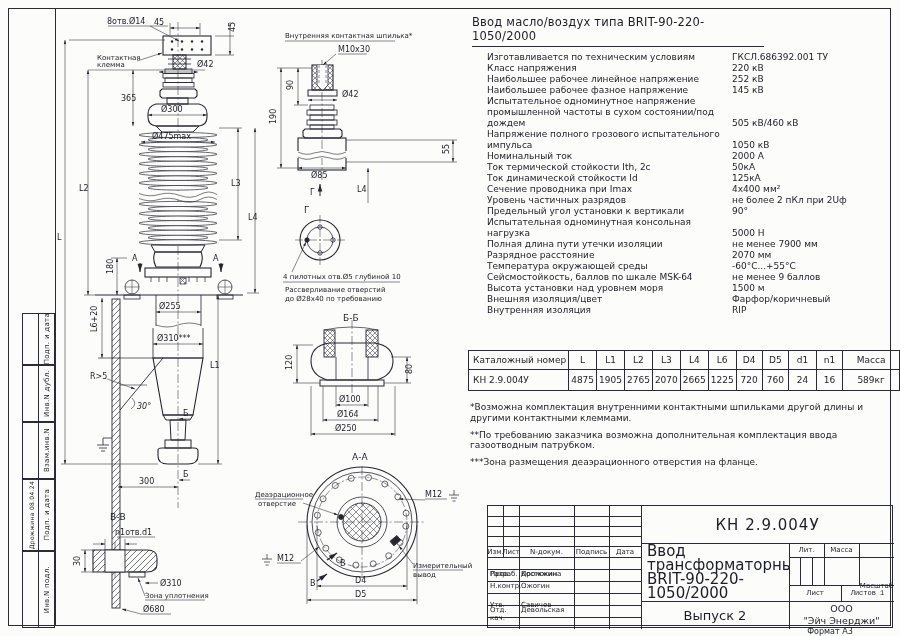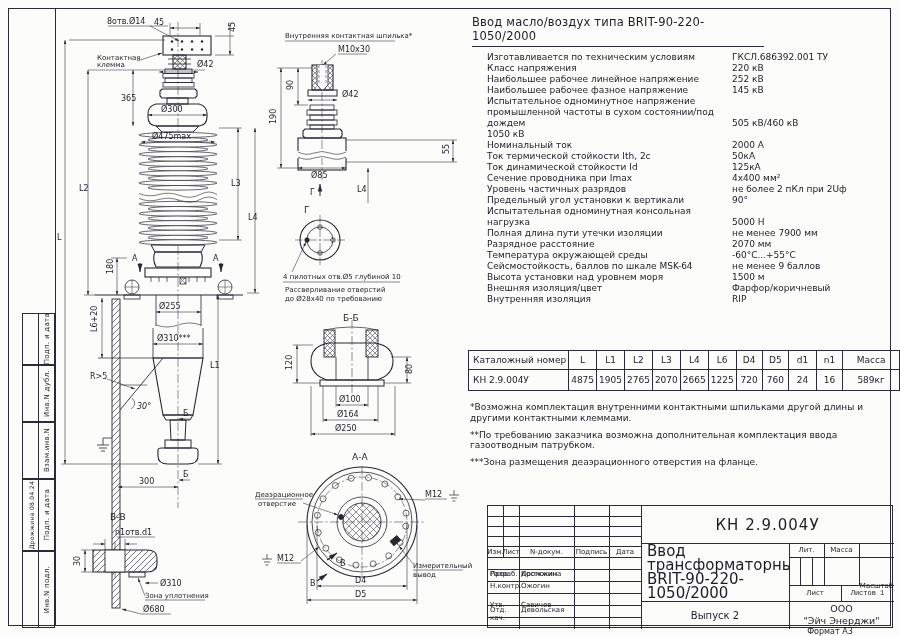--- a/index.html
+++ b/index.html
@@ -28,21 +28,21 @@
   .cat-name{text-align:left !important;padding-left:4px !important;}
   .notes{position:absolute;left:470px;top:402px;width:420px;font-size:9px;line-height:10.5px;}
   .note{margin-bottom:6.5px;}
   
   .tb{position:absolute;left:487px;top:505px;width:406px;height:123px;border:1.3px solid #2a2a38;box-sizing:border-box;}
   .tb .vl,.tb .hl{position:absolute;background:#2a2a38;}
   .tb .vl{width:1px;} .tb .hl{height:1px;}
   .tb-cell{position:absolute;display:flex;align-items:center;justify-content:center;text-align:center;overflow:hidden;}
   .tb-doc{font-size:15px;letter-spacing:1px;}
   .tb-name{flex-direction:column;align-items:flex-start;justify-content:center;text-align:left;font-size:15px;line-height:14px;padding-left:6px;box-sizing:border-box;}
-  .tb-issue{font-size:10px;}
+  .tb-issue{font-size:13px;}
   .tb-small{font-size:7px;}
   .tb-company{flex-direction:column;font-size:9.5px;line-height:12px;}
   .sign-row{position:absolute;left:0;width:153px;height:12px;font-size:7px;}
   .sign-role{position:absolute;left:2px;top:1px;width:30px;}
   .sign-name{position:absolute;left:33px;top:1px;width:52px;}
   .fmt{position:absolute;left:760px;top:627px;width:140px;text-align:center;font-size:8px;}
   svg text{fill:#1d1d28;}
   .dtxt{font-size:8px;} .stxt{font-size:7px;} .vtitle{font-size:9px;}
 </style>
 </head>
@@ -496,20 +496,21 @@
       </div>
     <div class="spec-row">
         <div class="spec-label">Наибольшее рабочее фазное напряжение</div>
         <div class="spec-value">145 кВ</div>
       </div>
     <div class="spec-row">
         <div class="spec-label">Испытательное одноминутное напряжение промышленной частоты в сухом состоянии/под дождем</div>
         <div class="spec-value">505 кВ/460 кВ</div>
       </div>
     <div class="spec-row">
+        <div class="spec-label">Напряжение полного грозового испытательного импульса</div>
         <div class="spec-value">1050 кВ</div>
       </div>
     <div class="spec-row">
         <div class="spec-label">Номинальный ток</div>
         <div class="spec-value">2000 А</div>
       </div>
     <div class="spec-row">
         <div class="spec-label">Ток термической стойкости Ith, 2с</div>
         <div class="spec-value">50кА</div>
       </div>

